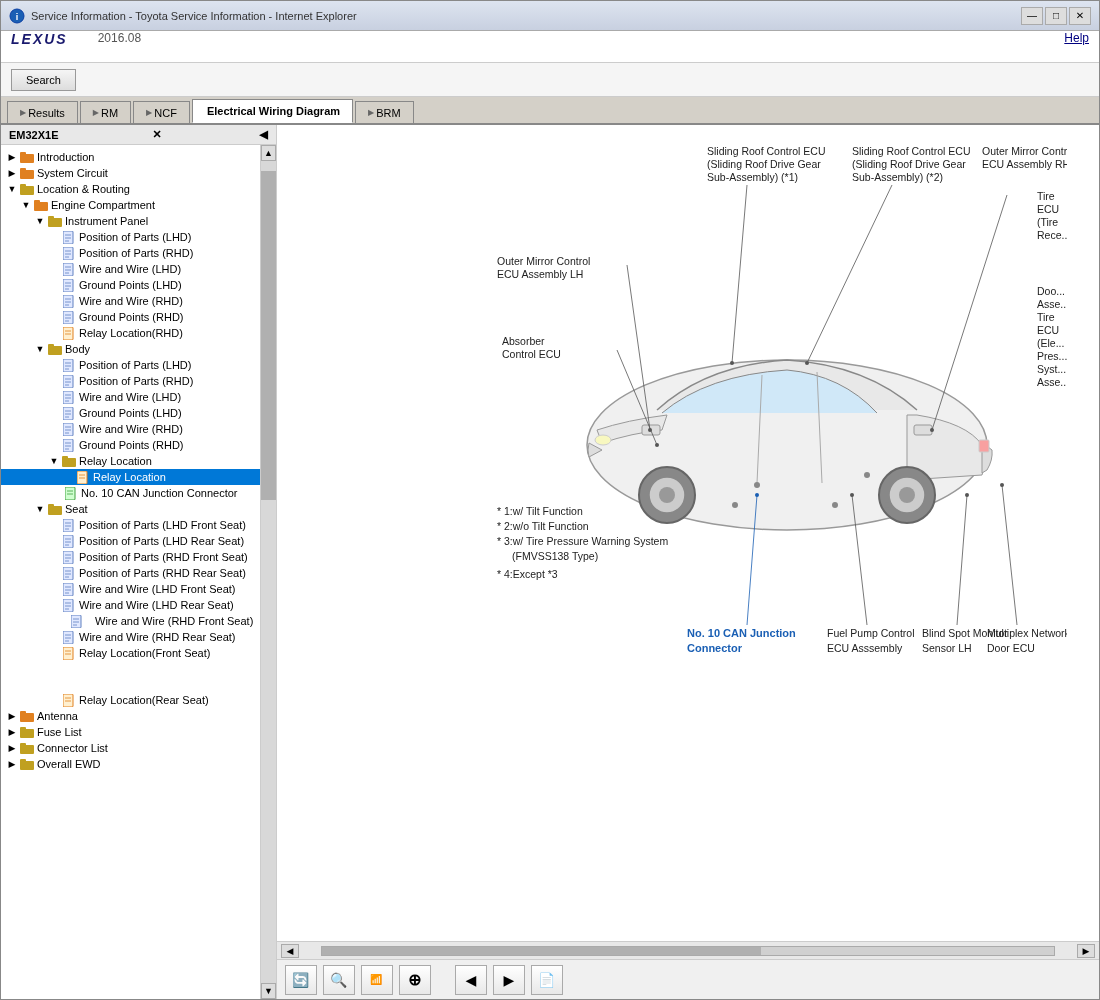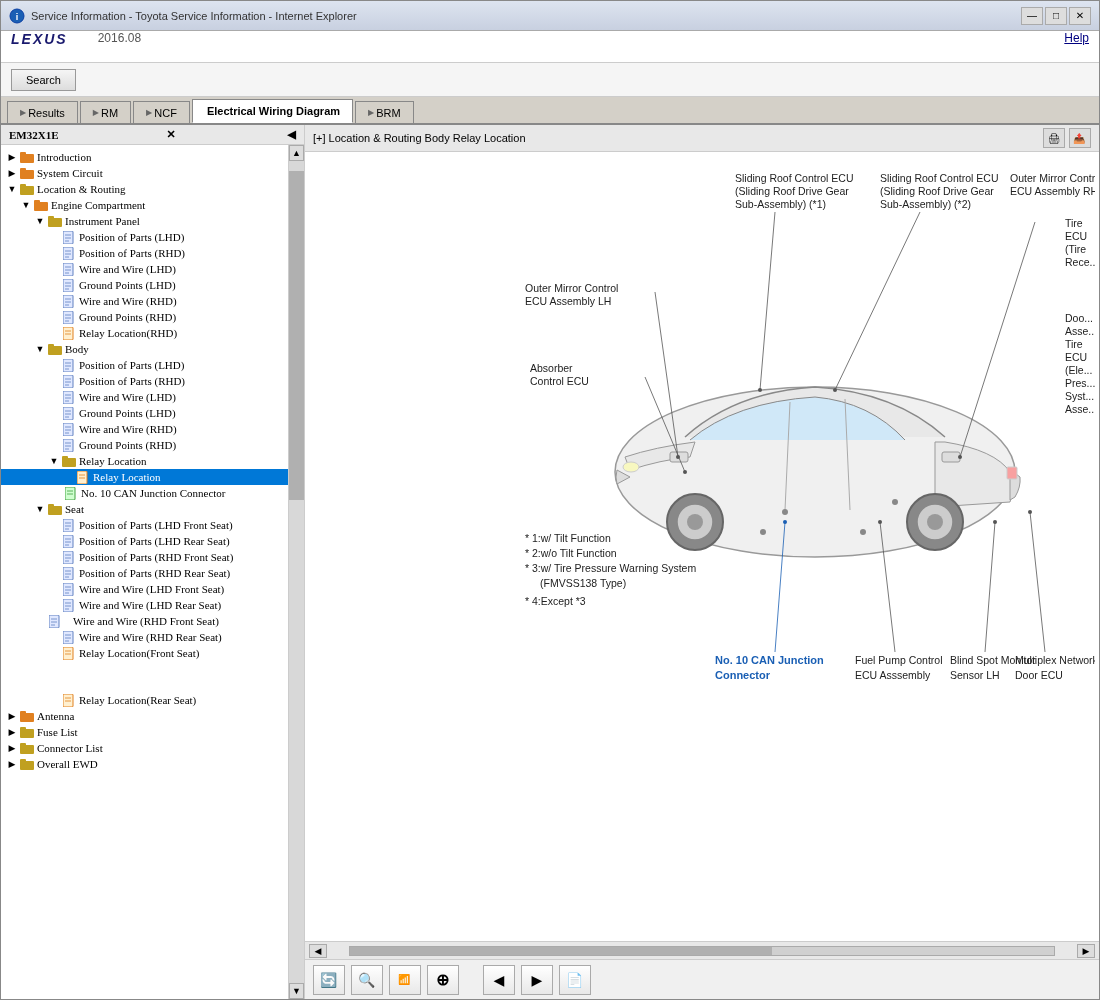--- a/index.html
+++ b/index.html
@@ -29,21 +29,21 @@
     .tab-bar { background: #d4d0c8; height: 28px; display: flex; align-items: flex-end; padding: 0 6px; border-bottom: 2px solid #888; }
     .tab { height: 22px; padding: 0 12px; border: 1px solid #888; border-bottom: none; background: #d4d0c8; cursor: pointer; font-size: 11px; display: flex; align-items: center; margin-right: 2px; }
     .tab.active { background: #fff; border-bottom: 1px solid #fff; height: 24px; font-weight: bold; }
     .tab::before { content: '▶ '; font-size: 8px; color: #666; margin-right: 2px; }
     .tab.active::before { content: ''; }
     
     
     .main-area { display: flex; flex: 1; overflow: hidden; }
     
     
-    .left-panel { width: 304px; background: #fff; border-right: 1px solid #ccc; display: flex; flex-direction: column; overflow: hidden; font-family: Liberation Serif, serif; }
+    .left-panel { width: 276px; background: #fff; border-right: 1px solid #ccc; display: flex; flex-direction: column; overflow: hidden; }
     
     .panel-header { background: #e8e8e8; padding: 3px 8px; border-bottom: 1px solid #ccc; font-size: 11px; font-weight: bold; display: flex; align-items: center; justify-content: space-between; }
     
     .tree-container { flex: 1; overflow-y: auto; padding: 4px 0; }
     .tree-item { display: flex; align-items: center; padding: 1px 0; cursor: pointer; white-space: nowrap; }
     .tree-item.selected { background: #0078d7; color: #fff; }
     .tree-toggle { width: 14px; font-size: 9px; cursor: pointer; text-align: center; }
     .tree-icon { width: 16px; height: 14px; margin-right: 2px; display: inline-flex; align-items: center; justify-content: center; font-size: 9px; }
     .tree-label { font-size: 11px; }
     
@@ -454,21 +454,21 @@
               <span class="tree-icon">
                 <svg width="12" height="13" viewBox="0 0 12 13">
                   <rect x="0" y="0" width="10" height="13" rx="1" fill="#e0e8ff" stroke="#6080c0" stroke-width="1"></rect>
                   <line x1="2" y1="4" x2="8" y2="4" stroke="#6080c0" stroke-width="0.8"></line>
                   <line x1="2" y1="7" x2="8" y2="7" stroke="#6080c0" stroke-width="0.8"></line>
                   <line x1="2" y1="10" x2="6" y2="10" stroke="#6080c0" stroke-width="0.8"></line>
                 </svg>
               </span>
               <span class="tree-label">Wire and Wire (LHD Rear Seat)</span>
             </div>
-            <div class="tree-item" style="padding-left: 24px; gap: 8px;">
+            <div class="tree-item" style="padding-left: 46px; gap: 8px;">
               <span class="tree-toggle"> </span>
               <span class="tree-icon">
                 <svg width="12" height="13" viewBox="0 0 12 13">
                   <rect x="0" y="0" width="10" height="13" rx="1" fill="#e0e8ff" stroke="#6080c0" stroke-width="1"></rect>
                   <line x1="2" y1="4" x2="8" y2="4" stroke="#6080c0" stroke-width="0.8"></line>
                   <line x1="2" y1="7" x2="8" y2="7" stroke="#6080c0" stroke-width="0.8"></line>
                   <line x1="2" y1="10" x2="6" y2="10" stroke="#6080c0" stroke-width="0.8"></line>
                 </svg>
               </span>
               <span class="tree-label">Wire and Wire (RHD Front Seat)</span>
@@ -552,27 +552,20 @@
           <div class="v-scroll-up">▲</div>
           <div class="v-scroll-track">
             <div class="v-scroll-thumb"></div>
           </div>
           <div class="v-scroll-down">▼</div>
         </div>
       </div>
     </div>
 
     <div class="right-panel">
-      <div class="diagram-header">
-        <span style="font-size:11px;">[+] Location &amp; Routing  Body  Relay Location</span>
-        <div class="diagram-actions">
-          <button class="diagram-btn">🖨</button>
-          <button class="diagram-btn">📤</button>
-        </div>
-      </div>
 
       <div class="diagram-area">
         <div class="diagram-content">
 
           <svg width="780" height="600" viewBox="0 0 780 600" style="display:block;">
 
             <g>
 
               <ellipse cx="500" cy="310" rx="200" ry="85" fill="#f0f0f0" stroke="#999" stroke-width="1.5"></ellipse>
 

